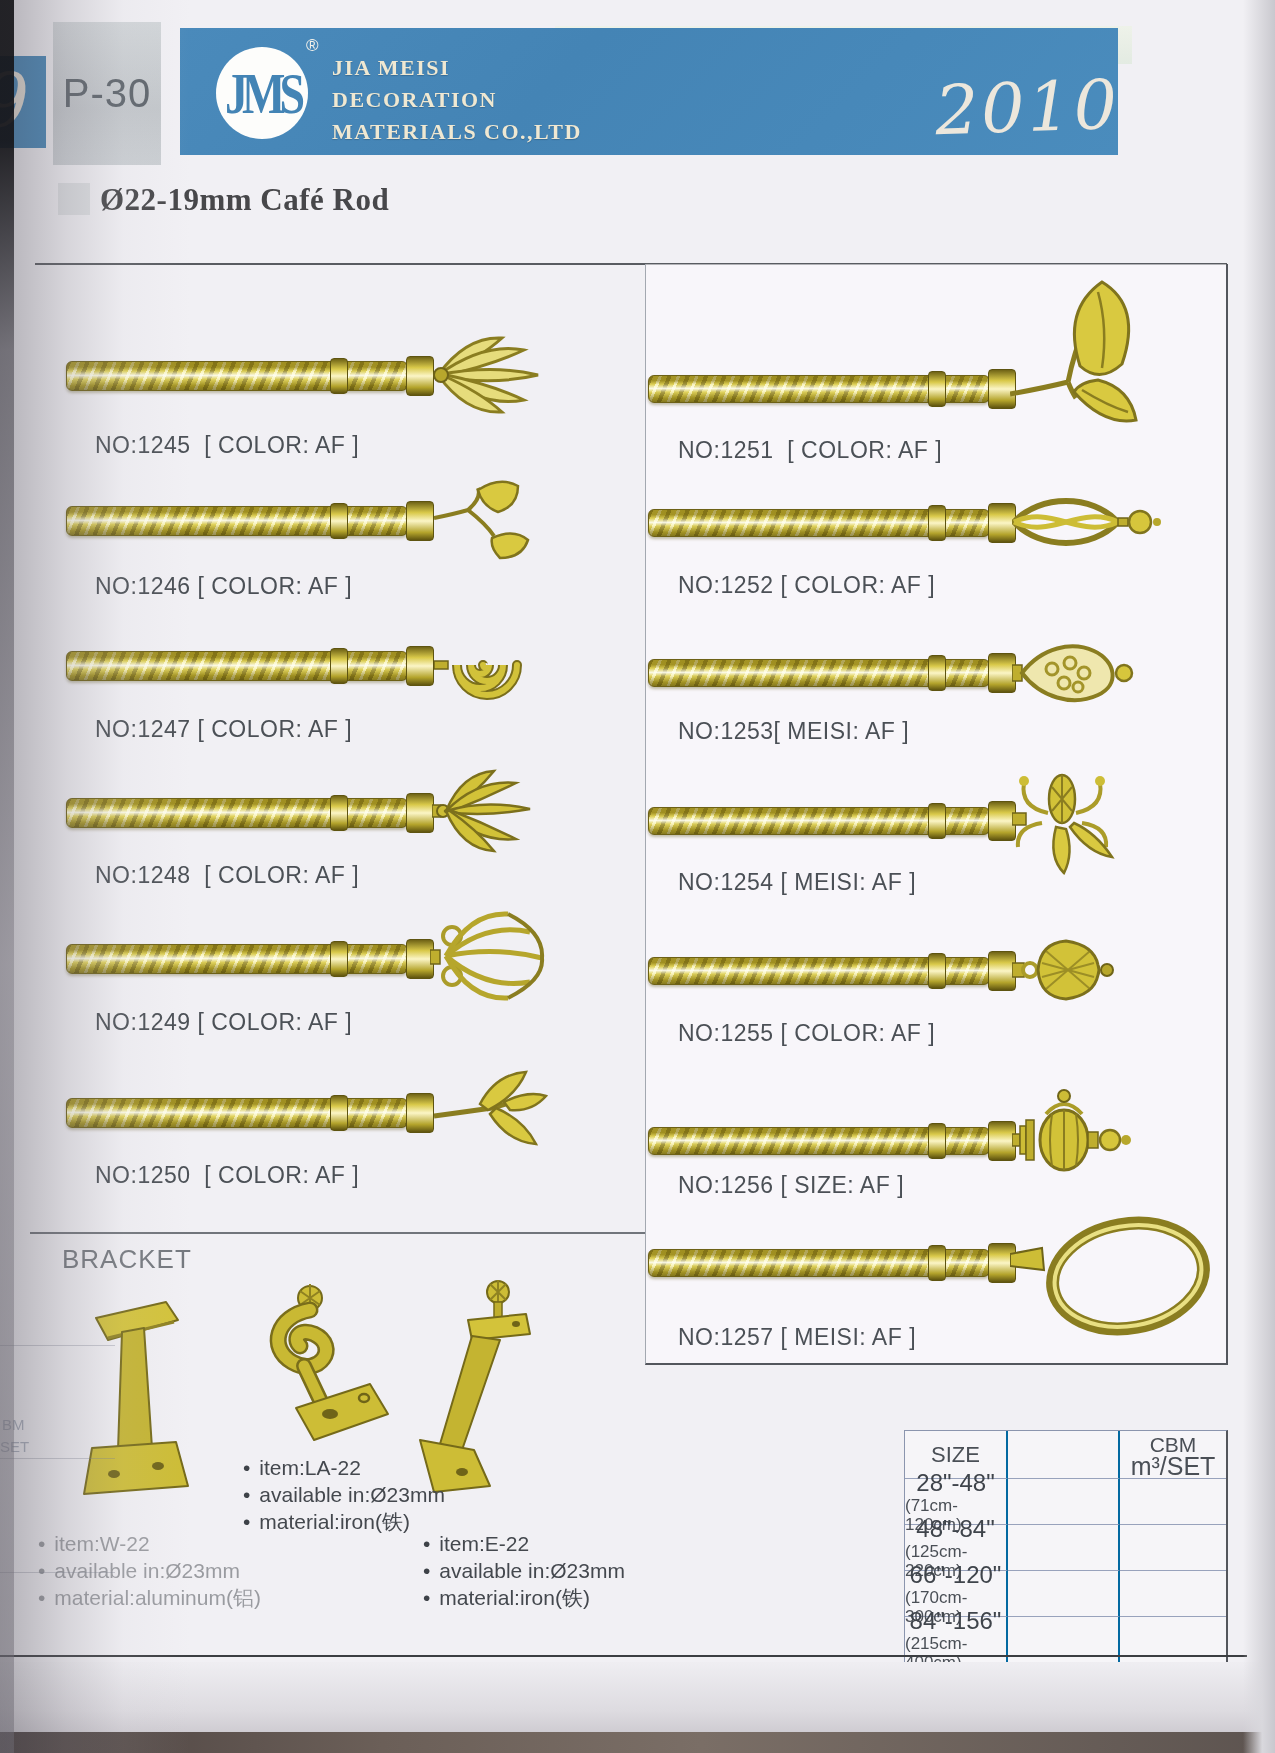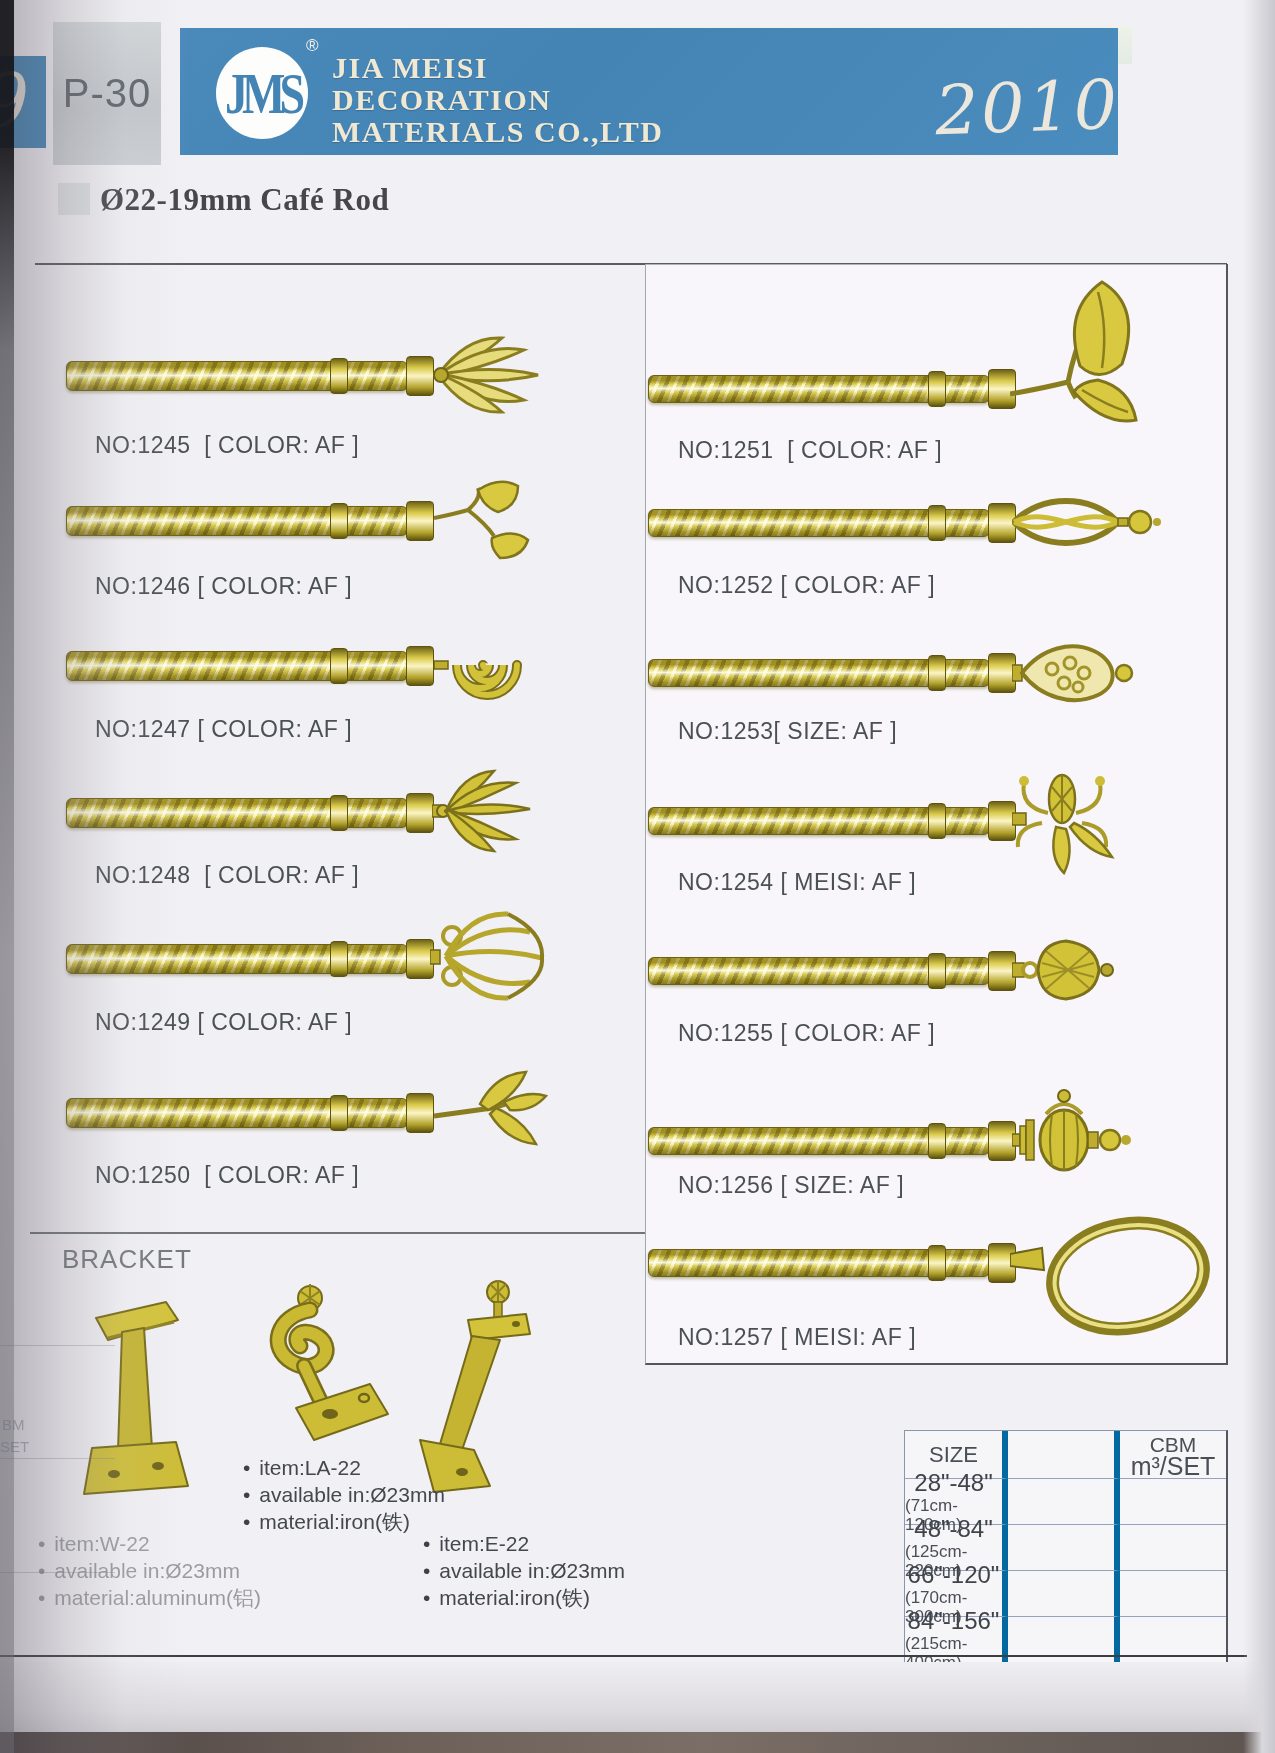--- a/index.html
+++ b/index.html
@@ -17,21 +17,21 @@
   #p30-box{left:53px;top:22px;width:108px;height:143px;
      background:linear-gradient(to bottom,#d2d6d9,#c3c7cb 60%,#cbcfd3);
      display:flex;align-items:center;justify-content:center;}
   #p30-box span{font-size:40px;color:#5d646b;letter-spacing:1px;}
   #logo-circle{left:216px;top:47px;width:92px;height:92px;border-radius:50%;background:#fdfdfb;
      display:flex;align-items:center;justify-content:center;}
   #logo-circle span{font-family:"Liberation Serif",serif;font-weight:bold;font-size:46px;
      color:#4384b5;letter-spacing:-6px;transform:scaleY(1.25);}
   #reg-mark{left:306px;top:36px;color:#f5f2ea;font-size:17px;}
   #company{left:332px;top:52px;color:#efe8d2;font-family:"Liberation Serif",serif;
-     font-weight:bold;font-size:30px;letter-spacing:1.5px;line-height:32px;text-shadow:0 1px 1px rgba(30,60,90,.35);}
+     font-weight:bold;font-size:22px;letter-spacing:1.5px;line-height:32px;text-shadow:0 1px 1px rgba(30,60,90,.35);}
   #year-script{left:935px;top:68px;font-family:"DejaVu Serif",serif;font-style:italic;
      font-size:68px;color:#ece7dc;letter-spacing:3px;transform:rotate(-2deg);}
 
   
   #title-bullet{left:58px;top:183px;width:32px;height:32px;background:#d5d9dc;opacity:.75;}
   #page-title{left:100px;top:182px;font-family:"Liberation Serif",serif;font-weight:bold;
      font-size:31px;color:#47474a;letter-spacing:.5px;}
   #top-rule{left:35px;top:263px;width:1192px;height:2px;background:#595c61;}
 
   
@@ -59,21 +59,21 @@
   #bracket-heading{left:62px;top:1244px;font-size:26px;color:#74787e;letter-spacing:1px;}
   .spec{position:absolute;font-size:21px;color:#44484e;line-height:27px;}
   .spec-line::before{content:"•";margin-right:9px;color:#3e4248;}
   #spec-w22{opacity:.5;}
 
   
   #size-table{left:904px;top:1430px;display:grid;
      grid-template-columns:103px 112px 106px;grid-template-rows:48px repeat(4,46px);
      border-top:1px solid #8b95ae;border-left:1px solid #8b95ae;
      border-right:2px solid #53565c;border-bottom:2px solid #43464c;background:rgba(255,255,255,.35);}
-  .st-cell{border-right:6px solid #0369a1;border-bottom:1px solid #98a2bc;
+  .st-cell{border-right:2px solid #0369a1;border-bottom:1px solid #98a2bc;
      display:flex;flex-direction:column;align-items:center;justify-content:center;color:#4a4f56;}
   .st-cell:nth-child(3n){border-right:none;}
   .st-cell:nth-child(n+13){border-bottom:none;}
   .st-head{font-size:22px;}
   .cbm1{font-size:21px;line-height:22px;}
   .cbm2{font-size:25px;line-height:20px;}
   .sz{font-size:24px;line-height:26px;color:#3f444b;}
   .cmr{font-size:17px;line-height:19px;color:#4a4f56;}
 
   
@@ -253,21 +253,21 @@
     <g fill="none" stroke="#a3942a" stroke-width="3">
       <circle cx="40" cy="36" r="6"></circle>
         <circle cx="58" cy="30" r="6"></circle>
         <circle cx="72" cy="40" r="6"></circle>
       <circle cx="52" cy="50" r="6"></circle>
         <circle cx="66" cy="54" r="5"></circle>
       </g>
     <circle cx="112" cy="40" r="8" fill="#d6c63c" stroke="#80741d" stroke-width="2.5"></circle>
   </svg>
 </div>
-<div class="rod-label" style="left:678px;top:718px">NO:1253[ SIZE: AF ]</div>
+<div class="rod-label" style="left:678px;top:718px">NO:1253[ MEISI: AF ]</div>
 
 <div class="rod-row" style="top:820px">
   <div class="rod-bar right-bar"></div>
   <div class="rod-joint" style="left:928px"></div>
   <div class="rod-cap" style="left:988px"></div>
   <svg class="finial" style="left:1012px;top:-59px" width="132" height="118" viewBox="0 0 132 118">
     <rect x="0" y="52" width="14" height="12" fill="#bfae2e" stroke="#6f6418" stroke-width="1.5"></rect>
     <ellipse cx="50" cy="38" rx="13" ry="24" fill="#d2c238" stroke="#7c701c" stroke-width="2.5"></ellipse>
     <path d="M40,26 L60,50 M40,50 L60,26 M50,14 L50,62" stroke="#8a7d20" stroke-width="2" fill="none"></path>
     <path d="M36,52 Q8,46 12,22" fill="none" stroke="#ab9c29" stroke-width="4"></path>

